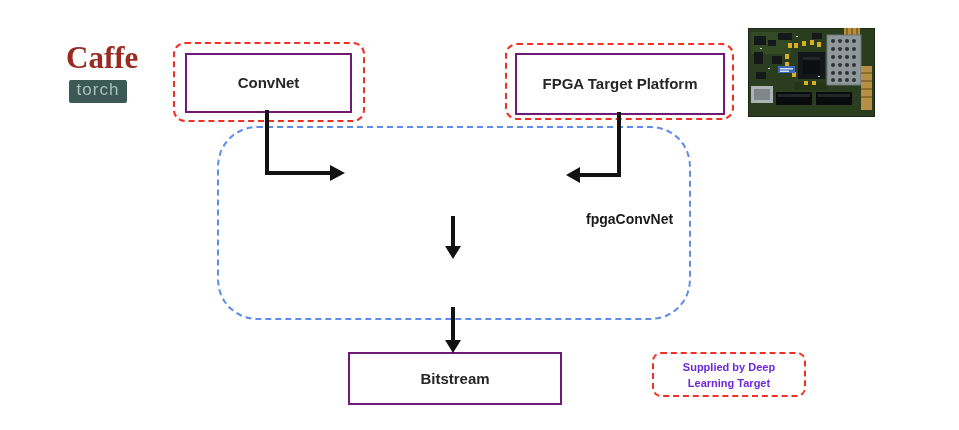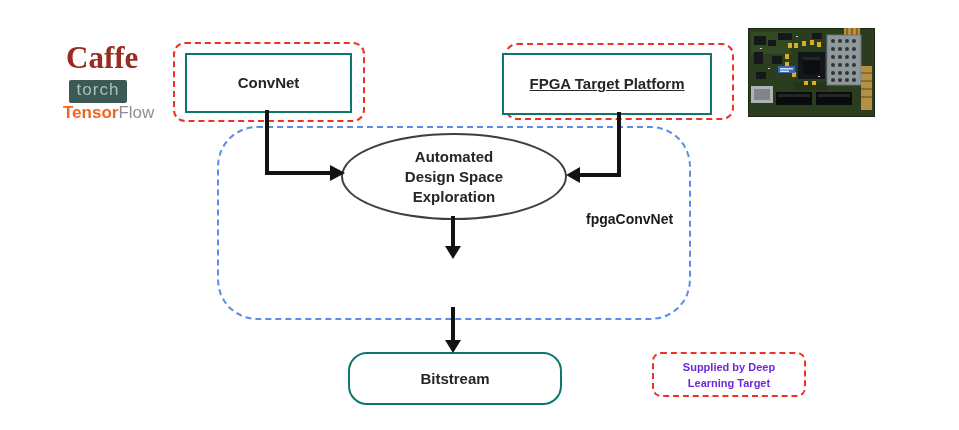--- a/index.html
+++ b/index.html
@@ -28,28 +28,28 @@
   .red-dash{border:2px dashed #ee3124;border-radius:12px;background:transparent;}
   .rd-convnet{left:173px;top:42px;width:188px;height:76px;}
   .rd-fpga{left:505px;top:43px;width:225px;height:73px;}
   .blue-dash{
     left:217px;top:126px;width:470px;height:190px;
     border:2px dashed #5d8de9;border-radius:40px;background:transparent;
   }
 
   
   .node{
-    background:#ffffff;border:2px solid #0f766e;
+    background:#ffffff;border:2px solid #701a75;
     display:flex;flex-direction:column;align-items:center;justify-content:center;
     font-size:15px;font-weight:600;line-height:22px;text-align:right;z-index:2;
   }
   .n-convnet{left:185px;top:53px;width:163px;height:56px;}
-  .n-fpga{left:502px;top:53px;width:206px;height:58px;text-decoration:underline;}
+  .n-fpga{left:515px;top:53px;width:206px;height:58px;}
   .n-mapping{left:348px;top:258px;width:207px;height:49px;border-color:#757575;}
-  .n-bitstream{left:348px;top:352px;width:210px;height:49px;border-radius:19px;}
+  .n-bitstream{left:348px;top:352px;width:210px;height:49px;}
   .ellipse{
     left:341px;top:133px;width:222px;height:83px;border-radius:50%;
     background:#ffffff;border:2px solid #3f3f3f;z-index:2;
     display:flex;flex-direction:column;align-items:center;justify-content:center;
     font-size:15px;font-weight:600;line-height:20px;text-align:center;
   }
   .fw-label{left:586px;top:211px;width:100px;font-size:14px;font-weight:700;color:#1a1a1a;}
 
   
   .legend{
@@ -66,39 +66,31 @@
 </style>
 </head>
 <body>
 
 <div id="canvas">
 
   <div class="abs caffe">Caffe</div>
   <div class="abs torch">
     <span>torch</span>
   </div>
-  <div class="abs tflow">
-    <span class="t1">Tensor</span><span class="t2">Flow</span>
-  </div>
 
   <div class="abs blue-dash"></div>
 
   <div class="abs red-dash rd-convnet"></div>
   <div class="abs red-dash rd-fpga"></div>
 
   <div class="abs node n-convnet">
     <span>ConvNet</span>
   </div>
   <div class="abs node n-fpga">
     <span>FPGA Target Platform</span>
-  </div>
-  <div class="abs ellipse">
-    <span>Automated</span>
-    <span>Design Space</span>
-    <span>Exploration</span>
   </div>
   <div class="abs fw-label">fpgaConvNet</div>
   <div class="abs node n-bitstream">
     <span>Bitstream</span>
   </div>
 
   <div class="abs legend">
     <span>Supplied by Deep</span>
     <span>Learning Target</span>
   </div>

